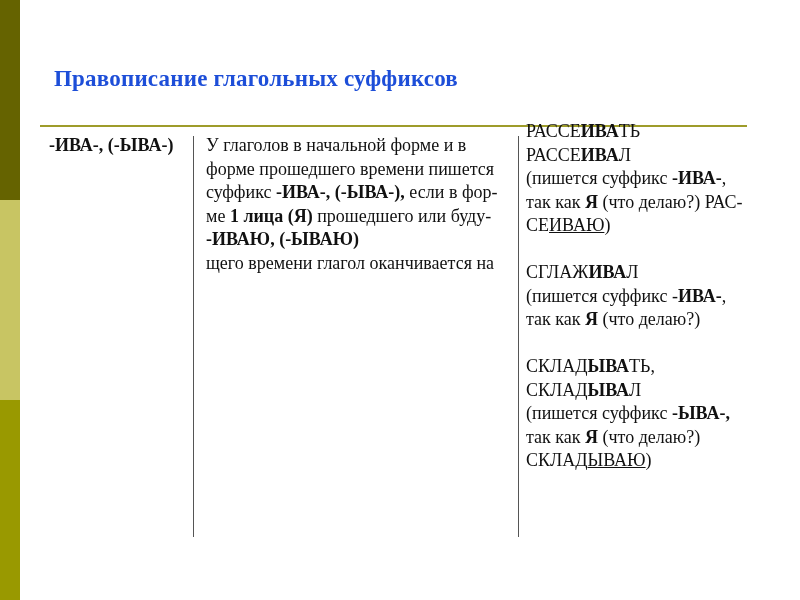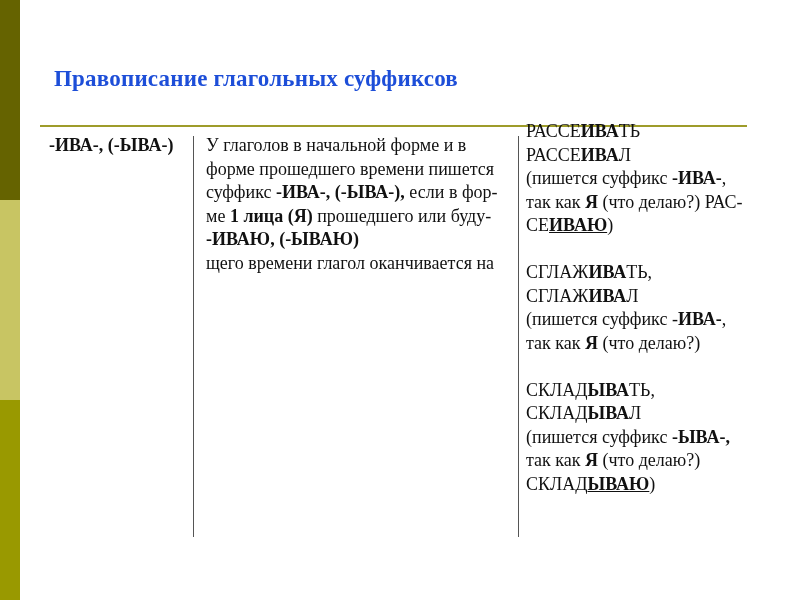--- a/index.html
+++ b/index.html
@@ -20,21 +20,21 @@
   .rule { position: absolute; left: 40px; top: 125px; width: 707px; height: 2px; }
   .vline { position: absolute; top: 136px; width: 1px; height: 401px; background: #555; }
   .vline-1 { left: 193px; }
   .vline-2 { left: 518px; }
   .col { position: absolute; font-size: 18px; line-height: 23.5px; }
   .col-1 { left: 49px; top: 134px; width: 140px; font-weight: bold; }
   .col-2 { left: 206px; top: 134px; width: 312px; }
   .col-3 { left: 526px; top: 120px; width: 240px; }
   .line { display: block; white-space: nowrap; }
   .b { font-weight: bold; }
-  .u { font-weight: bold; text-decoration: underline; text-align: right; }
+  .u { font-weight: normal; text-decoration: underline; text-align: right; }
   .gap { display: block; height: 23.5px; }
 </style>
 </head>
 <body>
 
 <div class="sidebar">
   <div class="seg seg-1" style="background: rgb(101, 99, 0);"></div>
   <div class="seg seg-2" style="background: rgb(200, 197, 99);"></div>
   <div class="seg seg-3" style="background: rgb(153, 153, 0);"></div>
 </div>
@@ -61,21 +61,20 @@
 <div class="col col-3" id="ex-col">
     <div>
       <span class="line"><span>РАССЕ</span><span class="b">ИВА</span><span>ТЬ</span></span>
       <span class="line"><span>РАССЕ</span><span class="b">ИВА</span><span>Л</span></span>
       <span class="line"><span>(пишется суффикс </span><span class="b">-ИВА-</span><span>,</span></span>
       <span class="line"><span>так как </span><span class="b">Я</span><span> (что делаю?) РАС-</span></span>
       <span class="line"><span>СЕ</span><span class="u">ИВАЮ</span><span>)</span></span>
     </div>
     <span class="gap"></span>
     <div>
-      <span class="line"><span>СГЛАЖ</span><span class="b">ИВА</span><span>ТЬ,</span></span>
       <span class="line"><span>СГЛАЖ</span><span class="b">ИВА</span><span>Л</span></span>
       <span class="line"><span>(пишется суффикс -</span><span class="b">ИВА-</span><span>,</span></span>
       <span class="line"><span>так как </span><span class="b">Я</span><span> (что делаю?)</span></span>
     </div>
     <span class="gap"></span>
     <div>
       <span class="line"><span>СКЛАД</span><span class="b">ЫВА</span><span>ТЬ,</span></span>
       <span class="line"><span>СКЛАД</span><span class="b">ЫВА</span><span>Л</span></span>
       <span class="line"><span>(пишется суффикс </span><span class="b">-ЫВА-,</span></span>
       <span class="line"><span>так как </span><span class="b">Я</span><span> (что делаю?)</span></span>

